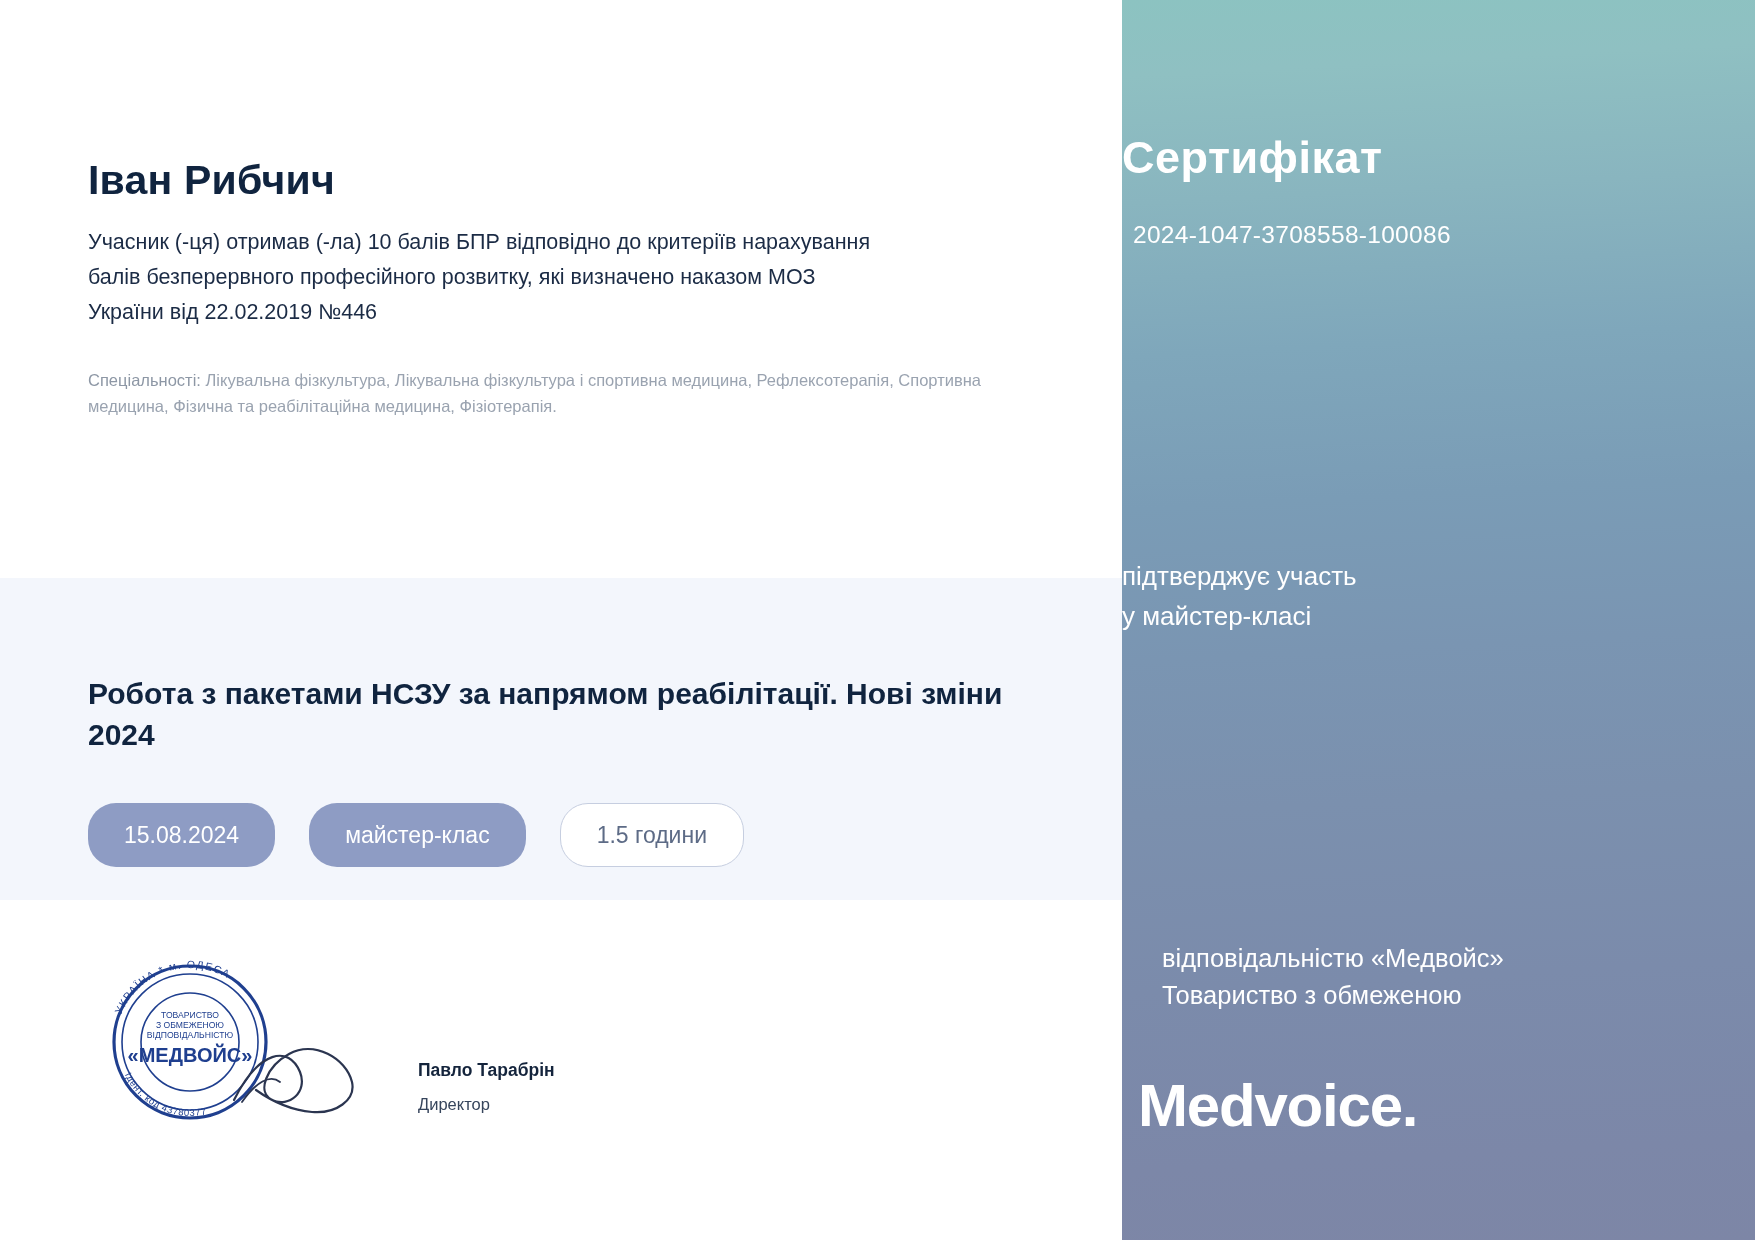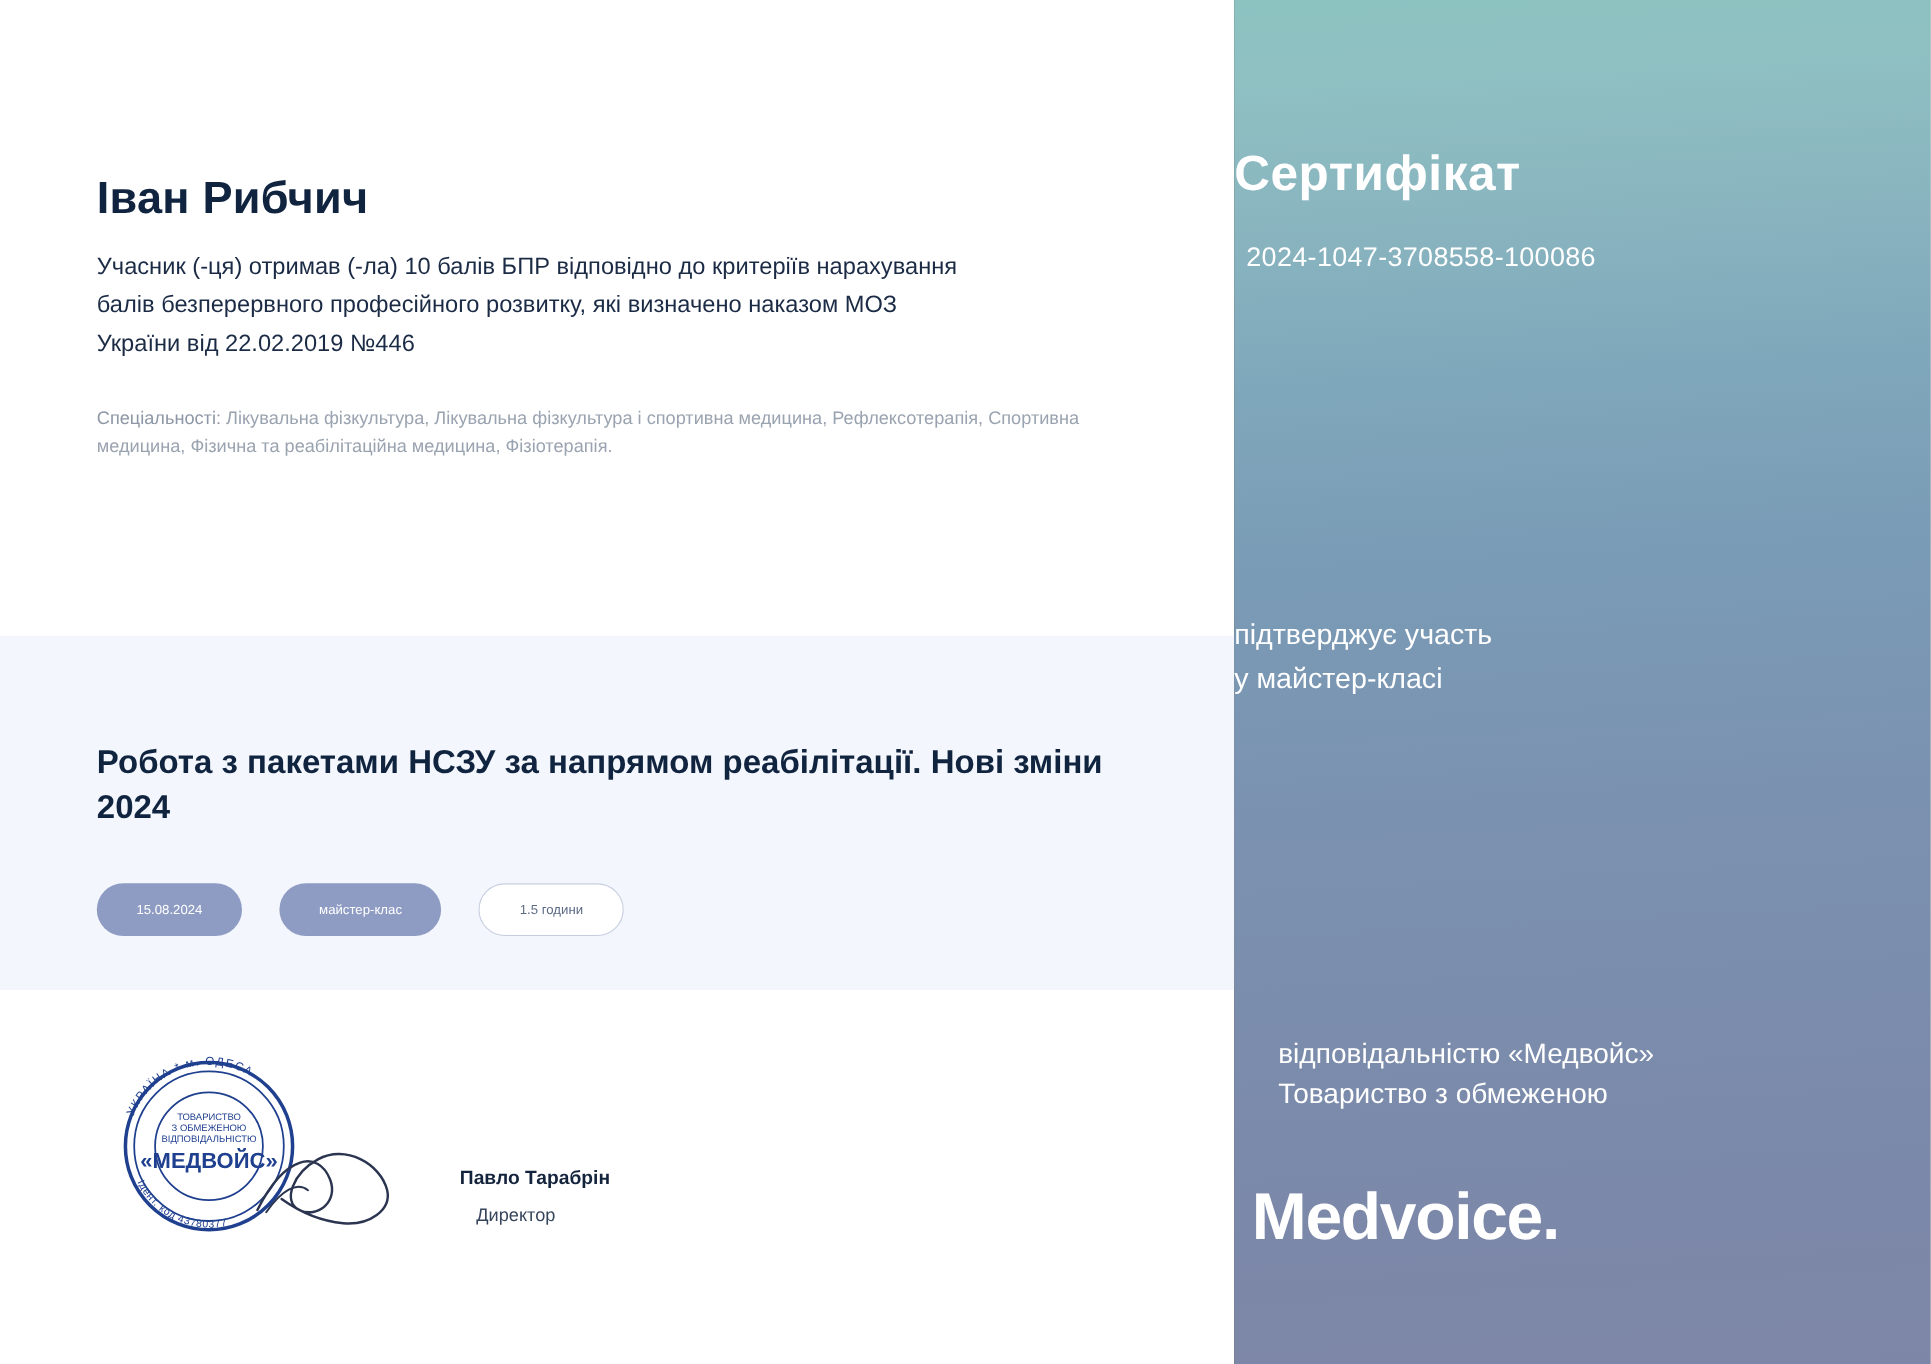--- a/index.html
+++ b/index.html
@@ -86,26 +86,26 @@
   }
   .chips {
     position: absolute;
     left: 88px;
     top: 225px;
     display: flex;
     gap: 34px;
     align-items: center;
   }
   .chip {
-    height: 48px;
+    height: 64px;
     border-radius: 28px;
     display: flex;
     align-items: center;
     justify-content: center;
-    font-size: 12px;
+    font-size: 23px;
     padding: 16px 36px;
     box-sizing: border-box;
     white-space: nowrap;
   }
   .chip-filled {
     background: #8e9cc4;
     color: #ffffff;
   }
   .chip-outline {
     background: #ffffff;
@@ -135,21 +135,21 @@
   }
   .signer-name {
     font-size: 17.5px;
     font-weight: bold;
     color: #14243c;
     margin: 0 0 14px 0;
   }
   .signer-role {
     font-size: 16.5px;
     color: #36455c;
-    margin: 15px;
+    margin: 0;
   }
 
   
   .right {
     position: relative;
     width: 640px;
     height: 100%;
     flex: 0 0 auto;
     background: linear-gradient(177deg, #8cc3c1 0%, #8fc0c2 6%, #89b5bf 16%, #7fa7bb 28%, #7a9cb6 40%, #7a95b2 52%, #7b90ae 64%, #7b8bab 78%, #7c87a8 92%, #7d86a6 100%);
     color: #ffffff;

